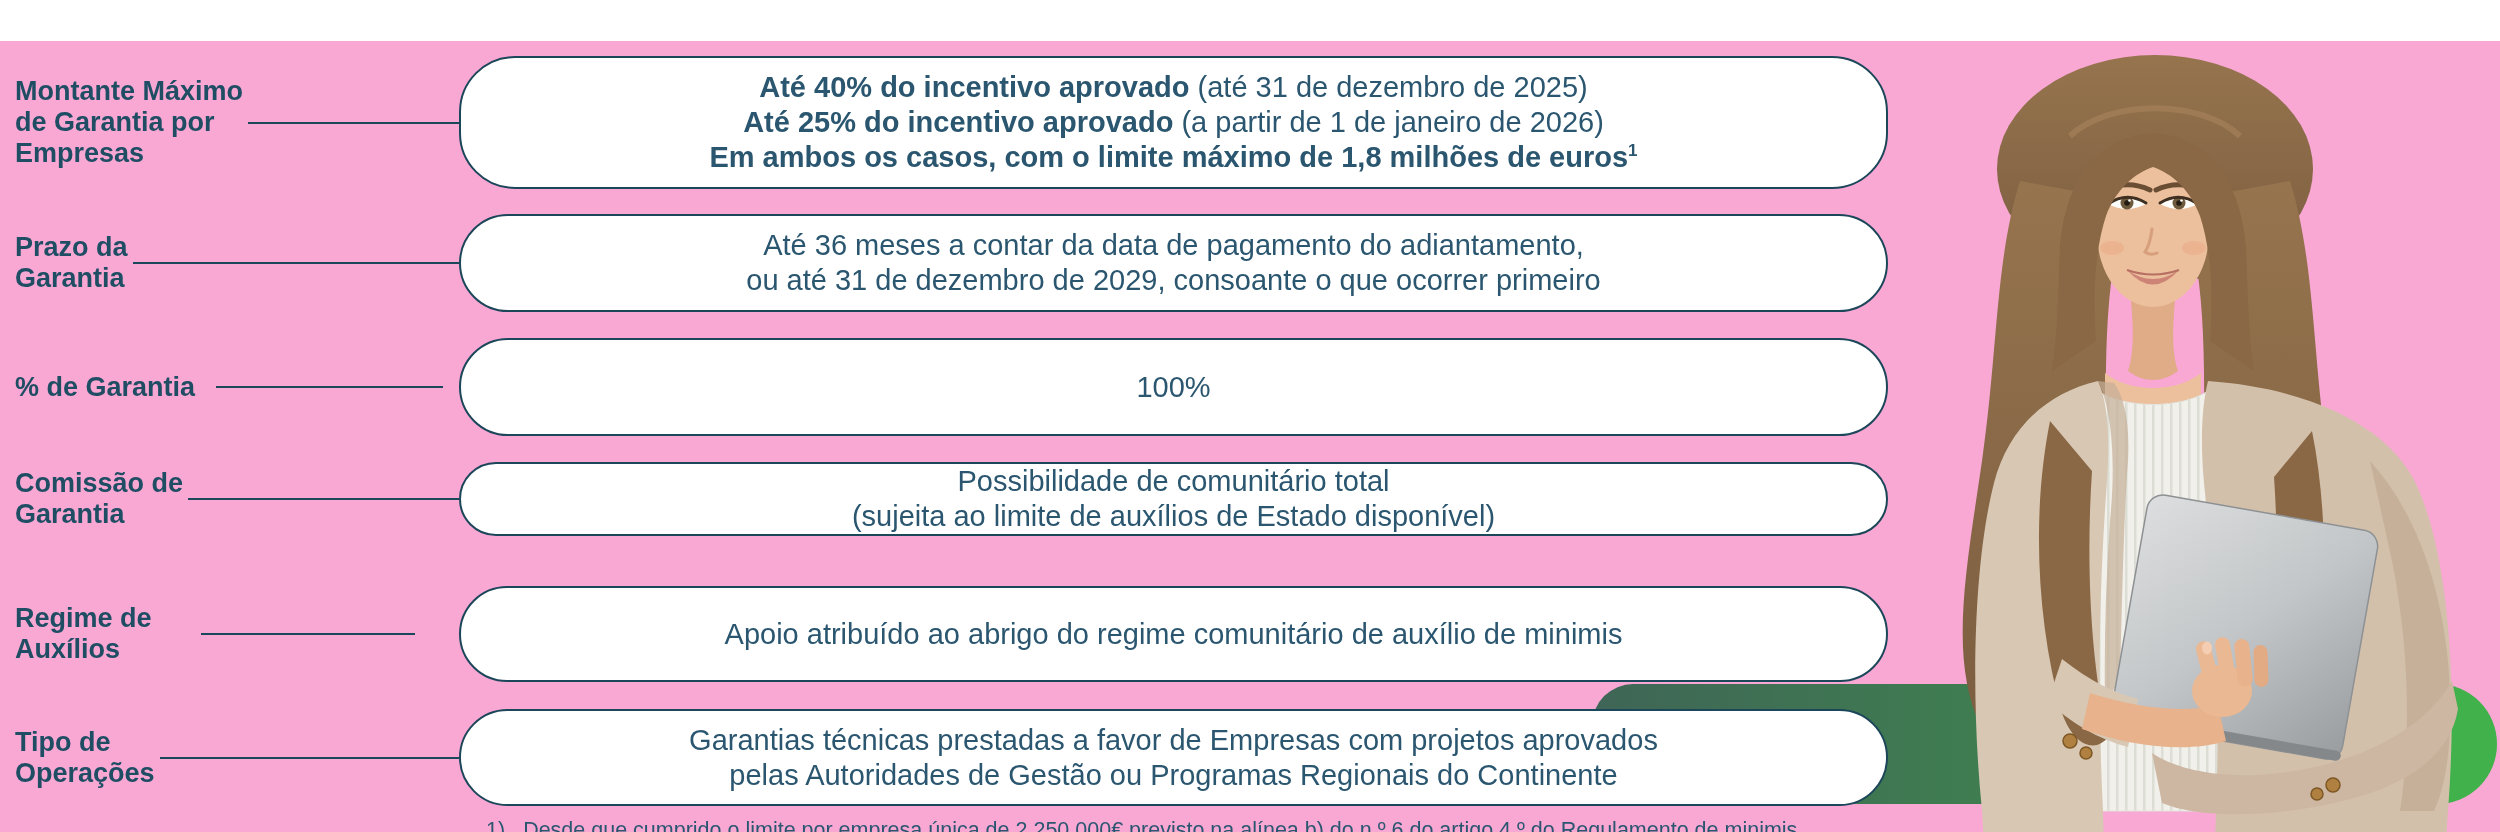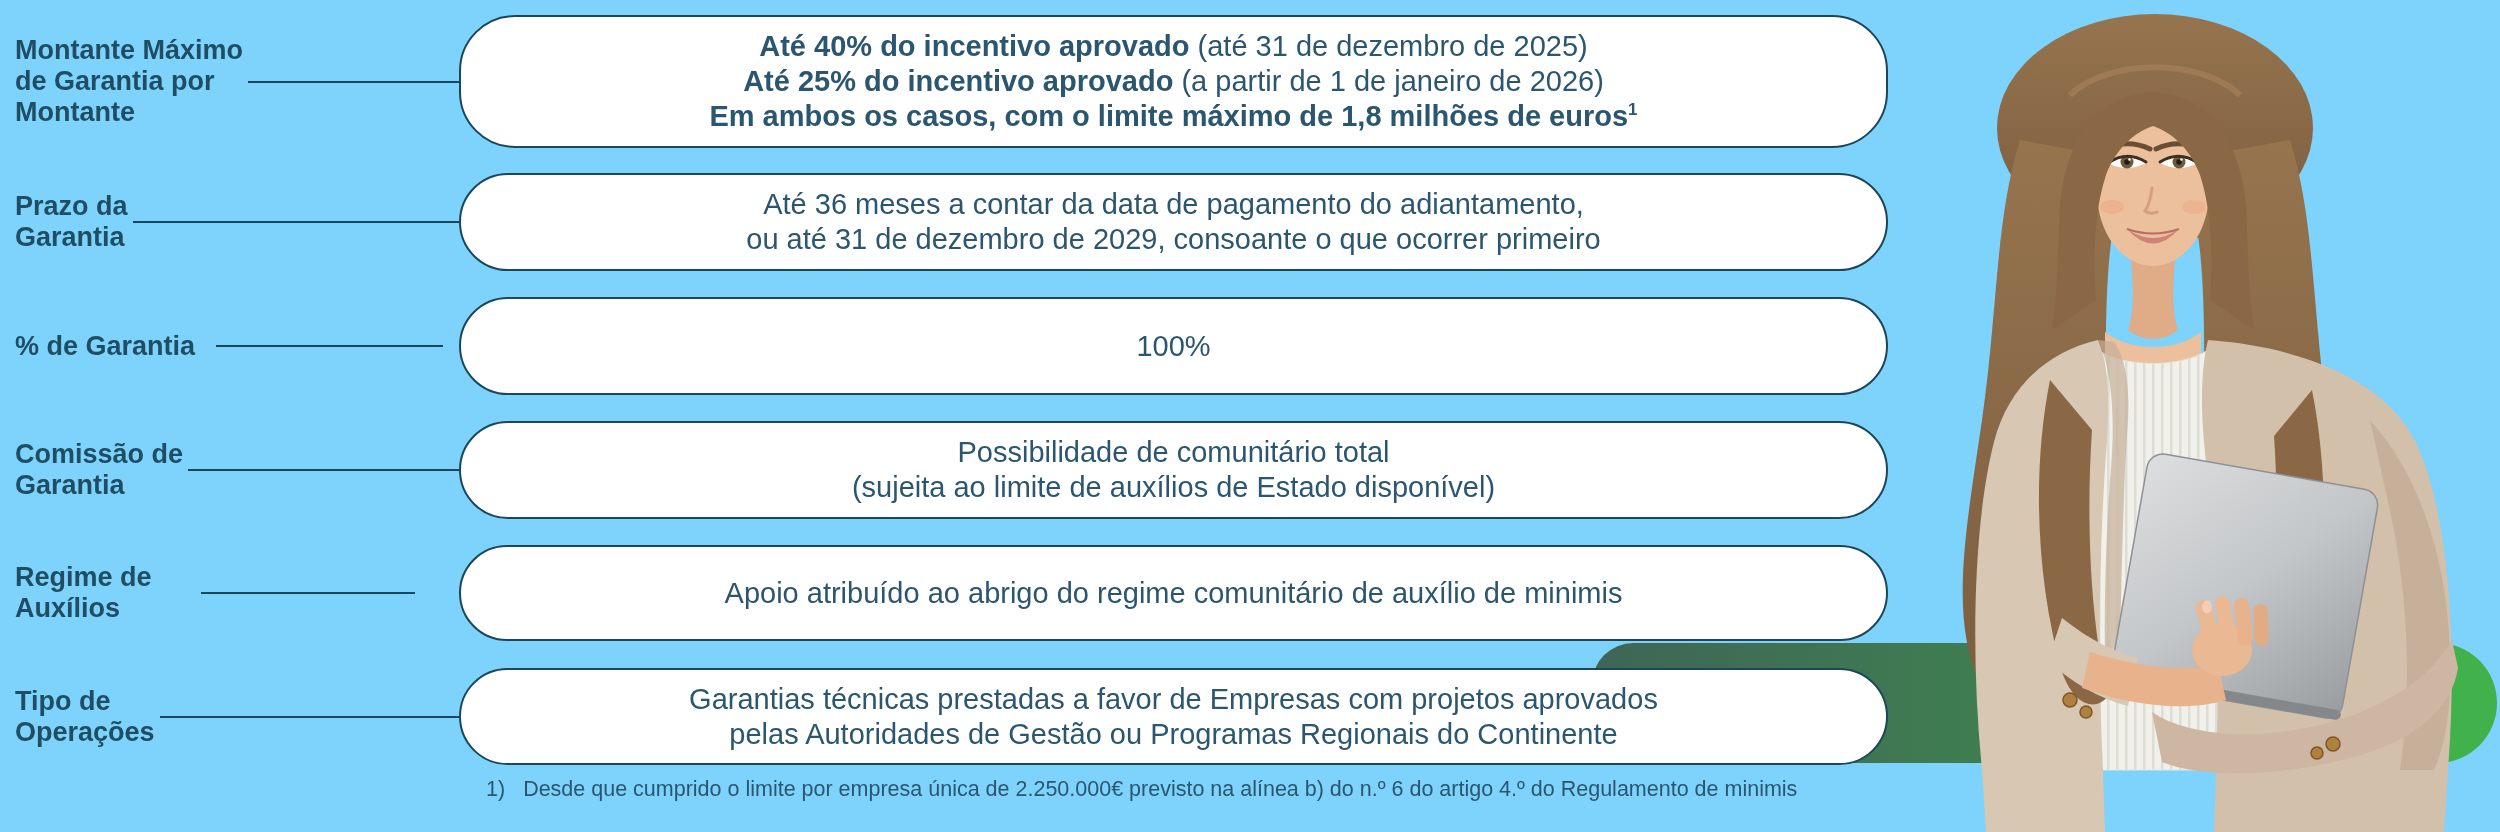--- a/index.html
+++ b/index.html
@@ -5,21 +5,21 @@
   :root{
     --teal_border:#1C4659; --label_text:#1F4D63; --box_text:#2B5670;
     --green_dark:#3F6556; --green_mid:#3F8050; --green_bright:#41B14B;
   }
   *{margin:0;padding:0;box-sizing:border-box;}
   html,body{background:#ffffff;}
   body{
     width:2500px;height:832px;position:relative;overflow:hidden;
     font-family:"Liberation Sans", sans-serif;
   }
-  .canvas{position:absolute;inset:0;background:#7dd3fc;}
+  .canvas{position:absolute;inset:0;background:#f9a8d4;margin-top:41px;}
 
   
   .green-pill{
     position:absolute;left:1592px;top:643px;width:905px;height:120px;
     border-radius:62px 90px 90px 62px;
     background:linear-gradient(90deg,var(--green_dark) 0%,var(--green_mid) 48%,var(--green_bright) 80%,var(--green_bright) 100%);
     z-index:1;
   }
 
   
@@ -159,21 +159,21 @@
       <circle cx="417" cy="753" r="6" fill="#b08040" stroke="#7d5724" stroke-width="1.5"></circle>
       <circle cx="170" cy="700" r="7" fill="#b08040" stroke="#7d5724" stroke-width="1.5"></circle>
       <circle cx="186" cy="712" r="6" fill="#b08040" stroke="#7d5724" stroke-width="1.5"></circle>
     </g>
   </svg>
 
   <div class="row" style="top:15px;height:133px;">
     <div class="row-label">
       <span class="lbl">Montante Máximo</span>
       <span class="lbl">de Garantia por</span>
-      <span class="lbl">Montante</span>
+      <span class="lbl">Empresas</span>
     </div>
     <div class="connector"></div>
     <div class="value-box">
       <div class="bl"><span class="sb">Até 40% do incentivo aprovado</span><span class="sr"> (até 31 de dezembro de 2025)</span></div>
       <div class="bl"><span class="sb">Até 25% do incentivo aprovado</span><span class="sr"> (a partir de 1 de janeiro de 2026)</span></div>
       <div class="bl"><span class="sb">Em ambos os casos, com o limite máximo de 1,8 milhões de euros</span><sup class="sup">1</sup></div>
     </div>
   </div>
 
   <div class="row" style="top:173px;height:98px;">
@@ -191,21 +191,21 @@
   <div class="row" style="top:297px;height:98px;gap:16px;">
     <div class="row-label">
       <span class="lbl">% de Garantia</span>
     </div>
     <div class="connector"></div>
     <div class="value-box">
       <div class="bl"><span class="sr">100%</span></div>
     </div>
   </div>
 
-  <div class="row" style="top:421px;height:98px;">
+  <div class="row" style="top:421px;height:74px;">
     <div class="row-label">
       <span class="lbl">Comissão de</span>
       <span class="lbl">Garantia</span>
     </div>
     <div class="connector"></div>
     <div class="value-box">
       <div class="bl"><span class="sr">Possibilidade de comunitário total</span></div>
       <div class="bl"><span class="sr it">(sujeita ao limite de auxílios de Estado disponível)</span></div>
     </div>
   </div>

